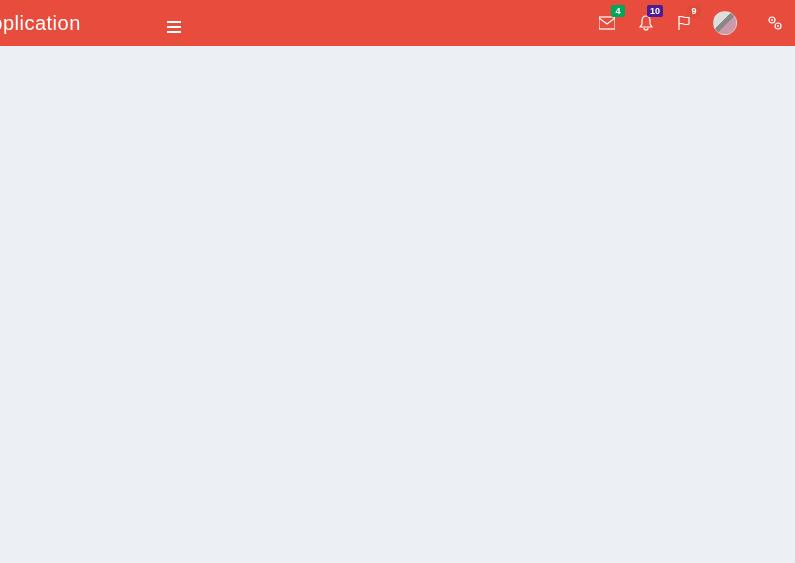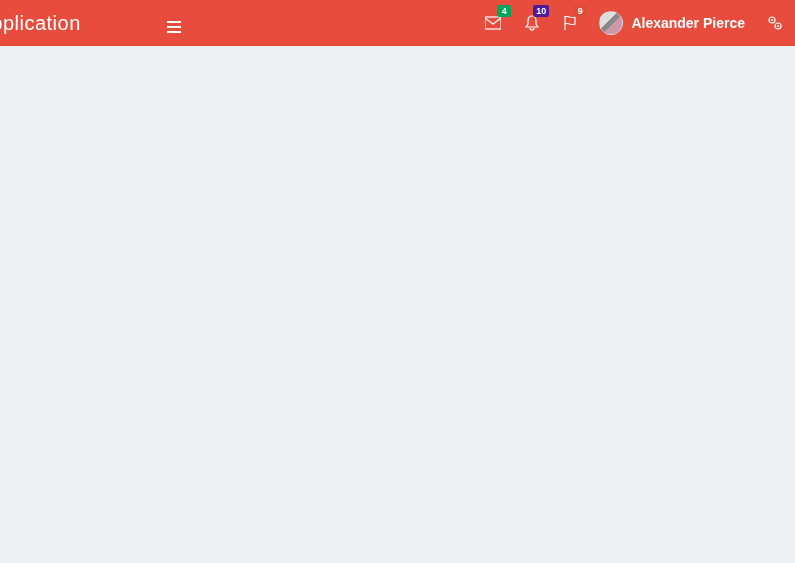--- a/index.html
+++ b/index.html
@@ -47,21 +47,20 @@
         <span class="badge badge-yellow">10</span>
       </div>
       <div class="hicon">
         <svg width="14" height="16">
             <path d="M2 1 L2 15 M2 2 C5 0 8 4 12 2 L12 9 C8 11 5 7 2 9" fill="none" stroke="#fff" stroke-width="1.2"></path>
           </svg>
         <span class="badge badge-red">9</span>
       </div>
       <div class="user">
         <div class="avatar"></div>
-        <span>Alexander Pierce</span>
       </div>
       <div class="hicon">
         <svg width="16" height="16">
             <circle cx="5" cy="5" r="3" fill="none" stroke="#fff" stroke-width="1.2"></circle>
             <circle cx="11" cy="11" r="3" fill="none" stroke="#fff" stroke-width="1.2"></circle>
             <circle cx="5" cy="5" r="1" fill="#fff"></circle>
             <circle cx="11" cy="11" r="1" fill="#fff"></circle>
           </svg>
       </div>
     </div>

